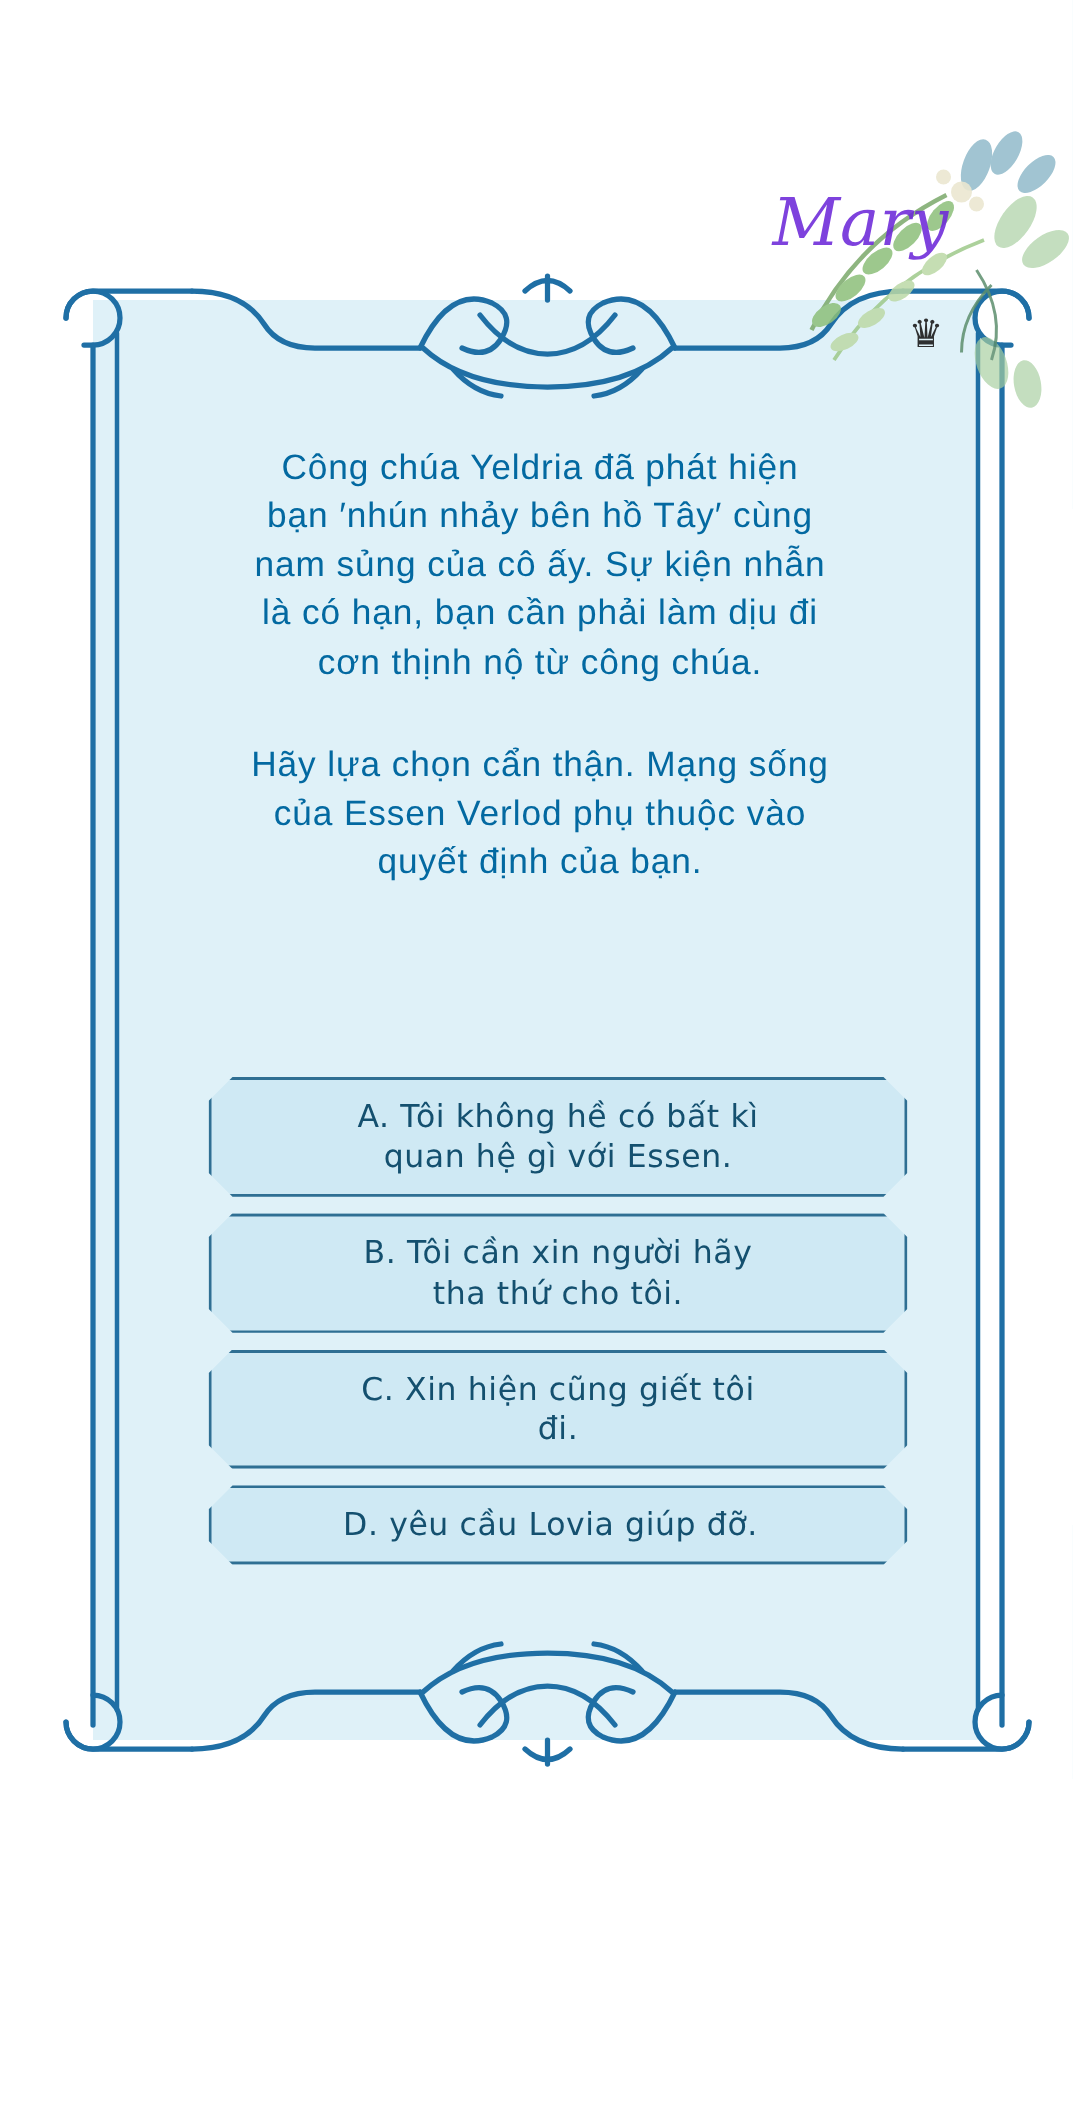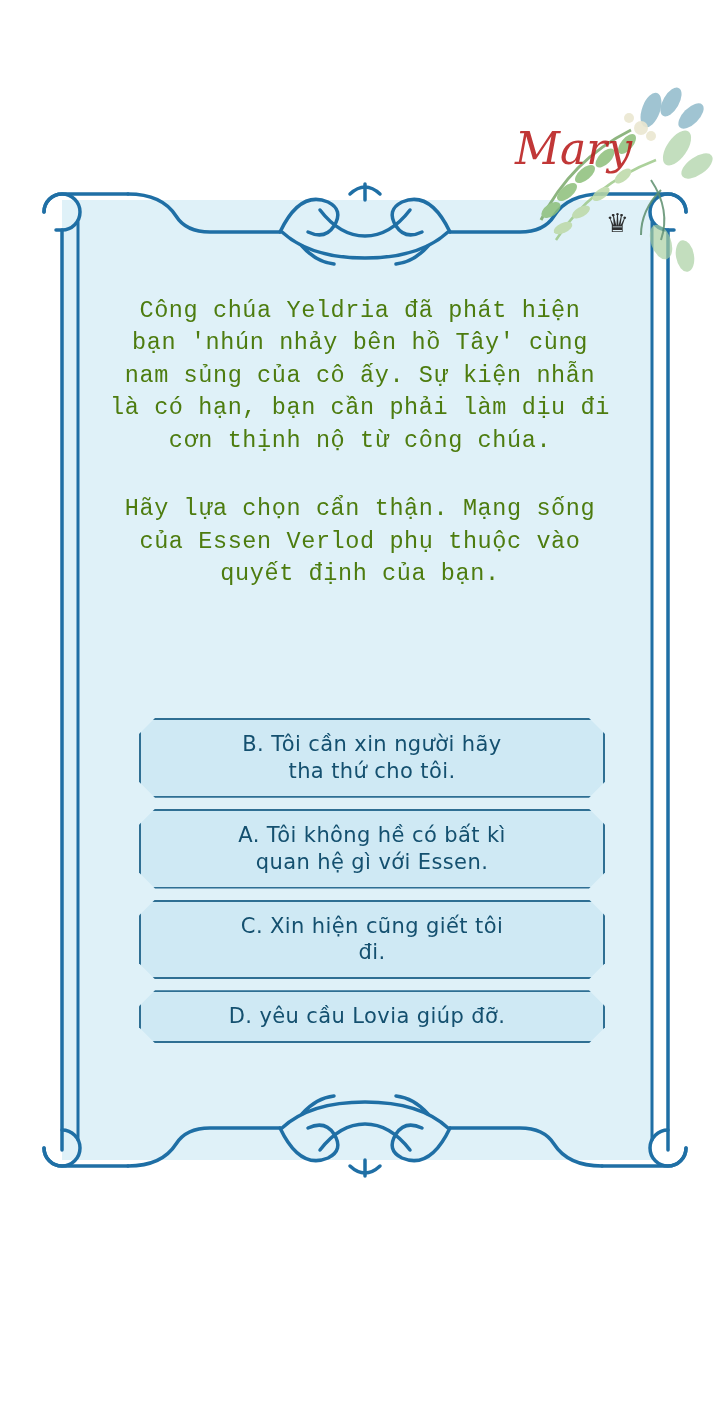--- a/index.html
+++ b/index.html
@@ -46,25 +46,25 @@
 
   
   .text-area {
     position: absolute;
     left: 100px;
     top: 295px;
     width: 520px;
     text-align: center;
   }
   .para {
-    color: #4d7c0f;
+    color: #0369a1;
     font-size: 23.5px;
     line-height: 1.38;
     letter-spacing: 0.6px;
-    font-family: Liberation Mono, monospace;
+    font-family: Liberation Sans, sans-serif;
     white-space: pre-line;
   }
   .para.second {
     margin-top: 36px;
   }
 
   
   .choices {
     position: absolute;
     left: 139px;
@@ -101,21 +101,21 @@
     width: 220px;
     height: 230px;
     pointer-events: none;
   }
   .wm-script {
     position: absolute;
     right: 0px;
     top: 128px;
     width: 200px;
     text-align: left;
-    color: #b91c1c;
+    color: #6d28d9;
     font-family: "DejaVu Serif", serif;
     font-style: italic;
     font-size: 44px;
     line-height: 0.95;
     opacity: 0.88;
   }
   .wm-line2 {
     margin-left: 26px;
     font-size: 40px;
   }
@@ -188,24 +188,24 @@
 bạn ′nhún nhảy bên hồ Tây′ cùng
 nam sủng của cô ấy. Sự kiện nhẫn
 là có hạn, bạn cần phải làm dịu đi
 cơn thịnh nộ từ công chúa.</div>
     <div class="para second">Hãy lựa chọn cẩn thận. Mạng sống
 của Essen Verlod phụ thuộc vào
 quyết định của bạn.</div>
   </div>
 
   <div class="choices">
+    <div class="choice two-line">A. Tôi không hề có bất kì
+quan hệ gì với Essen.</div>
     <div class="choice two-line">B. Tôi cần xin người hãy
 tha thứ cho tôi.</div>
-    <div class="choice two-line">A. Tôi không hề có bất kì
-quan hệ gì với Essen.</div>
     <div class="choice two-line">C. Xin hiện cũng giết tôi
 đi.</div>
     <div class="choice one-line">D. yêu cầu Lovia giúp đỡ.</div>
   </div>
 
   <svg class="watermark" viewBox="0 0 220 230">
     <g opacity="0.85">
       <path d="M40,150 q30,-60 90,-90" stroke="#7ba96a" stroke-width="3" fill="none"></path>
       <path d="M55,170 q35,-55 100,-80" stroke="#9ec98a" stroke-width="2.5" fill="none"></path>
       <g fill="#8cbf7a">

